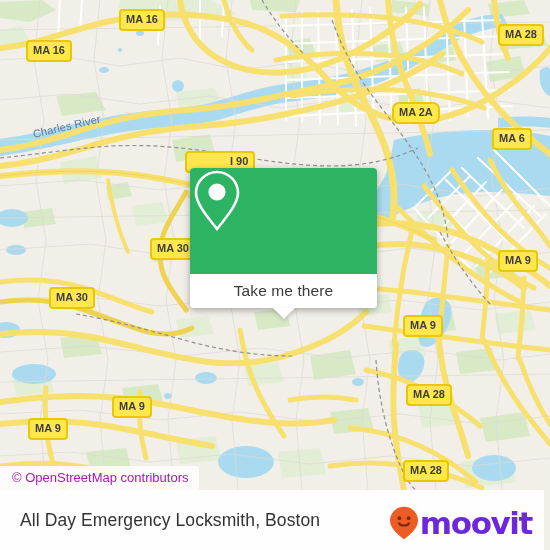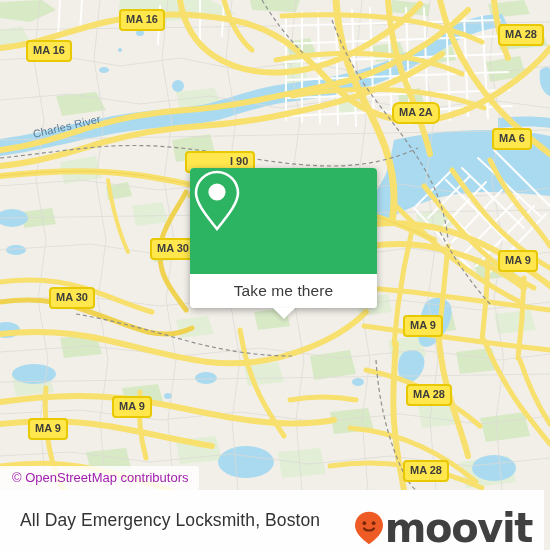--- a/index.html
+++ b/index.html
@@ -76,21 +76,21 @@
   
   #footer{
     position:absolute;left:0;top:490px;width:544px;height:60px;
     background:rgba(255,255,255,.93);
     display:flex;align-items:center;
   }
   #footer-title{
     margin-left:20px;color:#333;font-size:17.5px;letter-spacing:.1px;white-space:nowrap;
   }
   #brand{position:absolute;right:12px;top:50%;margin-top:-15px;display:flex;align-items:center;}
-  #brand-word{color:#404040;font-size:40px;font-weight:bold;letter-spacing:-1.4px;margin-left:1px;font-family:"DejaVu Sans", sans-serif;}
+  #brand-word{color:#6d28d9;font-size:31px;font-weight:bold;letter-spacing:-1.4px;margin-left:1px;font-family:"DejaVu Sans", sans-serif;}
 </style>
 </head>
 <body>
 
 <div id="app">
 
   <div id="map">
     <svg width="550" height="490" viewBox="0 0 550 490">
       <defs>
         <style>

